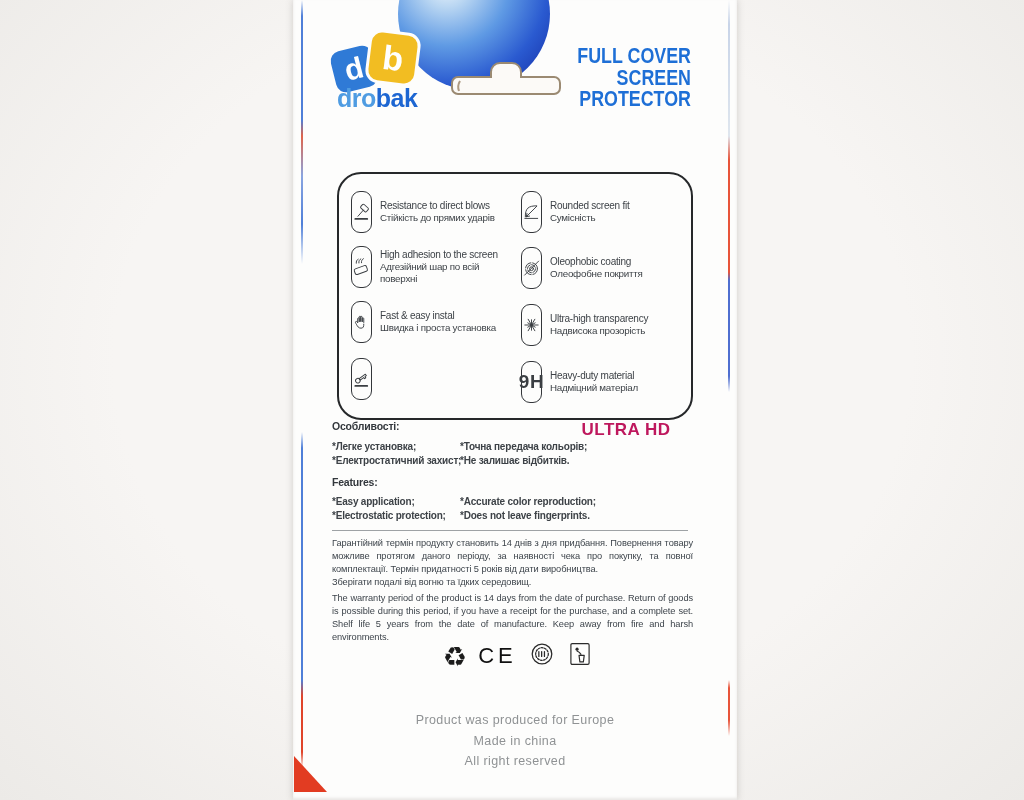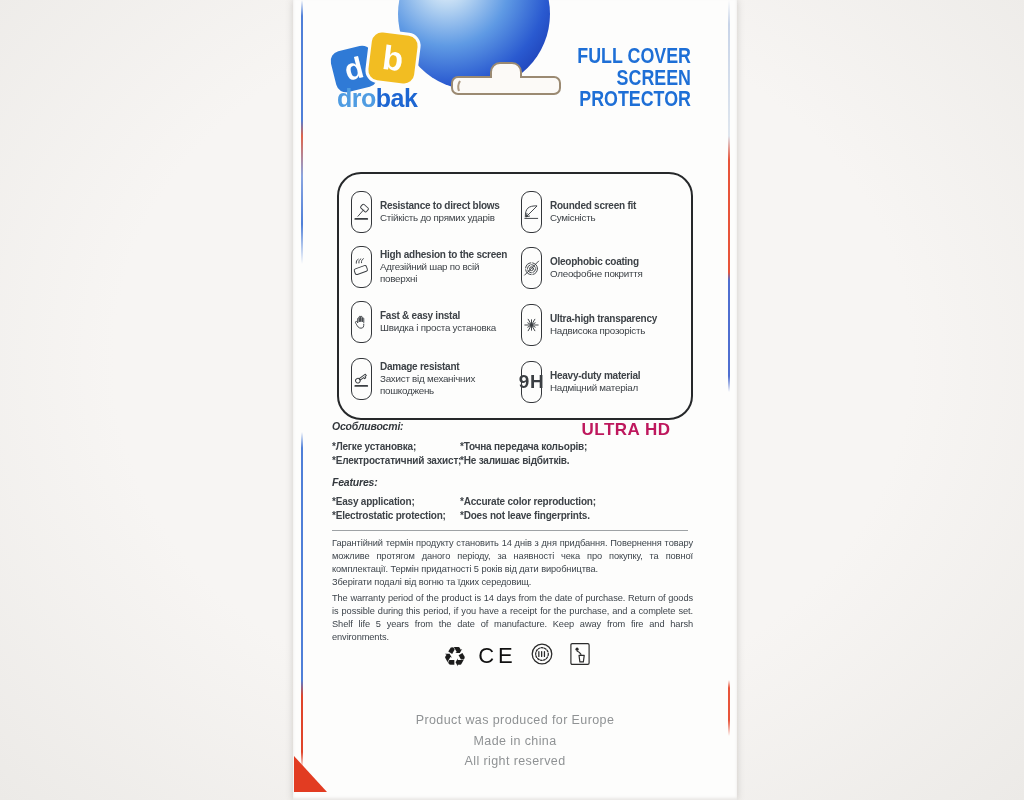--- a/index.html
+++ b/index.html
@@ -28,24 +28,24 @@
   .fcol{position:absolute;top:0;}
   .fcol-l{left:12px;width:166px;} .fcol-r{left:182px;width:166px;}
   .frow{position:absolute;left:0;height:55px;display:flex;align-items:center;gap:8px;}
   .ficon{width:21px;height:42px;border:1.8px solid #33363a;border-radius:9px;flex:0 0 auto;
          display:flex;align-items:center;justify-content:center;box-sizing:border-box;}
   .ficon svg{width:34px;height:34px;}
   .ficon svg *{stroke:#3a3e42;stroke-width:2;fill:none;stroke-linecap:round;stroke-linejoin:round;}
   .ficon .fill{fill:#3a3e42;stroke:none;}
   .nineH{font-size:19px;font-weight:600;color:#3a3e42;letter-spacing:.5px;}
   .ftxt{display:flex;flex-direction:column;gap:1px;}
-  .fen{font-size:10px;font-weight:700;color:#3d4247;white-space:nowrap;letter-spacing:-.25px;}
+  .fen{font-size:10px;font-weight:400;color:#3d4247;white-space:nowrap;letter-spacing:-.25px;}
   .fua{font-size:9.8px;font-weight:500;color:#3d4247;white-space:pre;line-height:1.22;letter-spacing:-.25px;}
   
-  .lh{position:absolute;font-size:10.5px;font-weight:700;color:#33383d;letter-spacing:-.2px;font-style:italic;}
+  .lh{position:absolute;font-size:10.5px;font-weight:700;color:#33383d;letter-spacing:-.2px;}
   .li{position:absolute;font-size:10px;font-weight:600;color:#3d4247;letter-spacing:-.2px;white-space:nowrap;}
   
   .badge4k{position:absolute;left:266px;top:422px;width:134px;text-align:center;}
   .k4{font-size:54px;font-weight:900;font-style:italic;line-height:.9;letter-spacing:-3px;
       color:#e2a714;background:linear-gradient(180deg,#f6dc72 0%,#f0bc30 40%,#d89c12 62%,#a87408 100%);
       -webkit-background-clip:text;background-clip:text;-webkit-text-fill-color:transparent;}
   .uhd{font-size:17px;font-weight:700;color:#be185d;letter-spacing:.5px;margin-top:-2px;}
   
   .divider{position:absolute;left:39px;top:530px;width:356px;height:1px;background:#7d8388;opacity:.75;}
   .warr{position:absolute;left:39px;width:382px;font-size:9.8px;font-weight:500;color:#3d444b;
@@ -155,25 +155,20 @@
       <div class="frow" style="top:177px">
         <span class="ficon">
           <svg viewBox="0 0 40 40">
               <line x1="7" y1="34.5" x2="32" y2="34.5" style="stroke-width:4"></line>
               <g transform="rotate(-36 20 18)">
                 <circle cx="10.5" cy="18" r="4.8"></circle>
                 <path d="M15.3,16.2 h16 v3.6 h-3.6 v3 h-3.4 v-3 h-9 z"></path>
               </g>
             </svg>
         </span>
-        <span class="ftxt">
-            <span class="fen">Damage resistant</span>
-            <span class="fua">Захист від механічних
-пошкоджень</span>
-          </span>
       </div>
     </div>
 
     <div class="fcol fcol-r">
 
       <div class="frow" style="top:10px">
         <span class="ficon">
           <svg viewBox="0 0 40 40">
               <line x1="6" y1="33.5" x2="33" y2="33.5"></line>
               <path d="M7,30 C7,12 13,7 31,7"></path>

